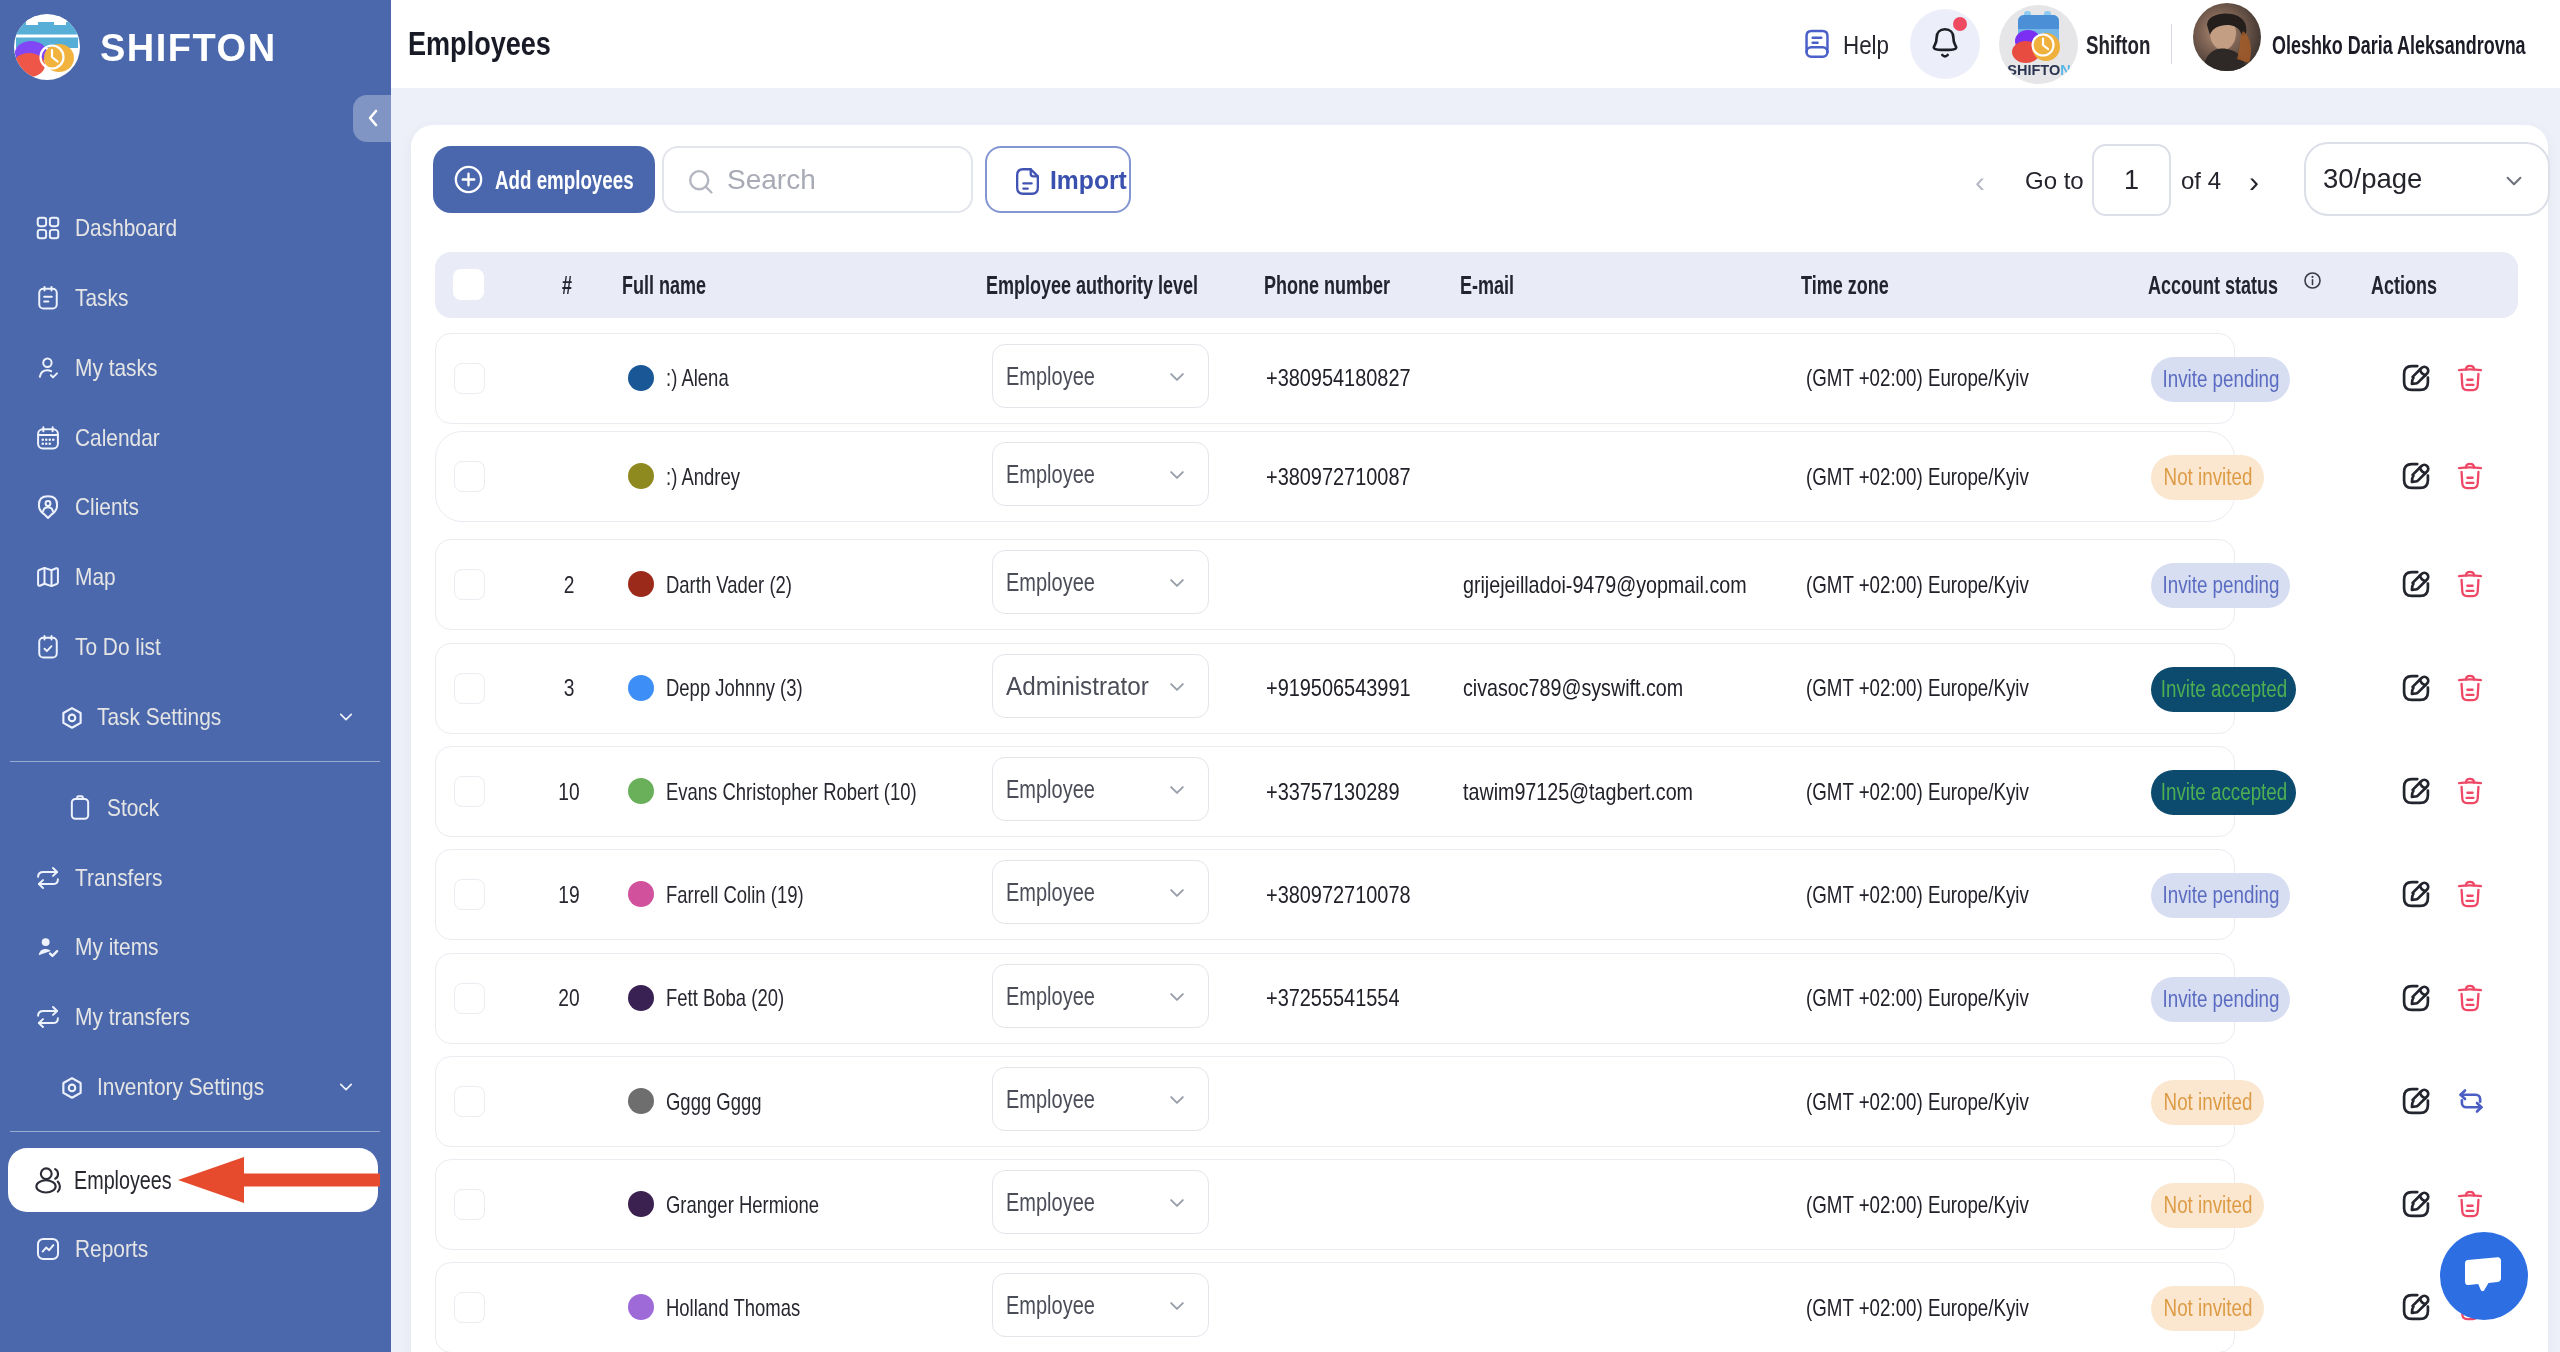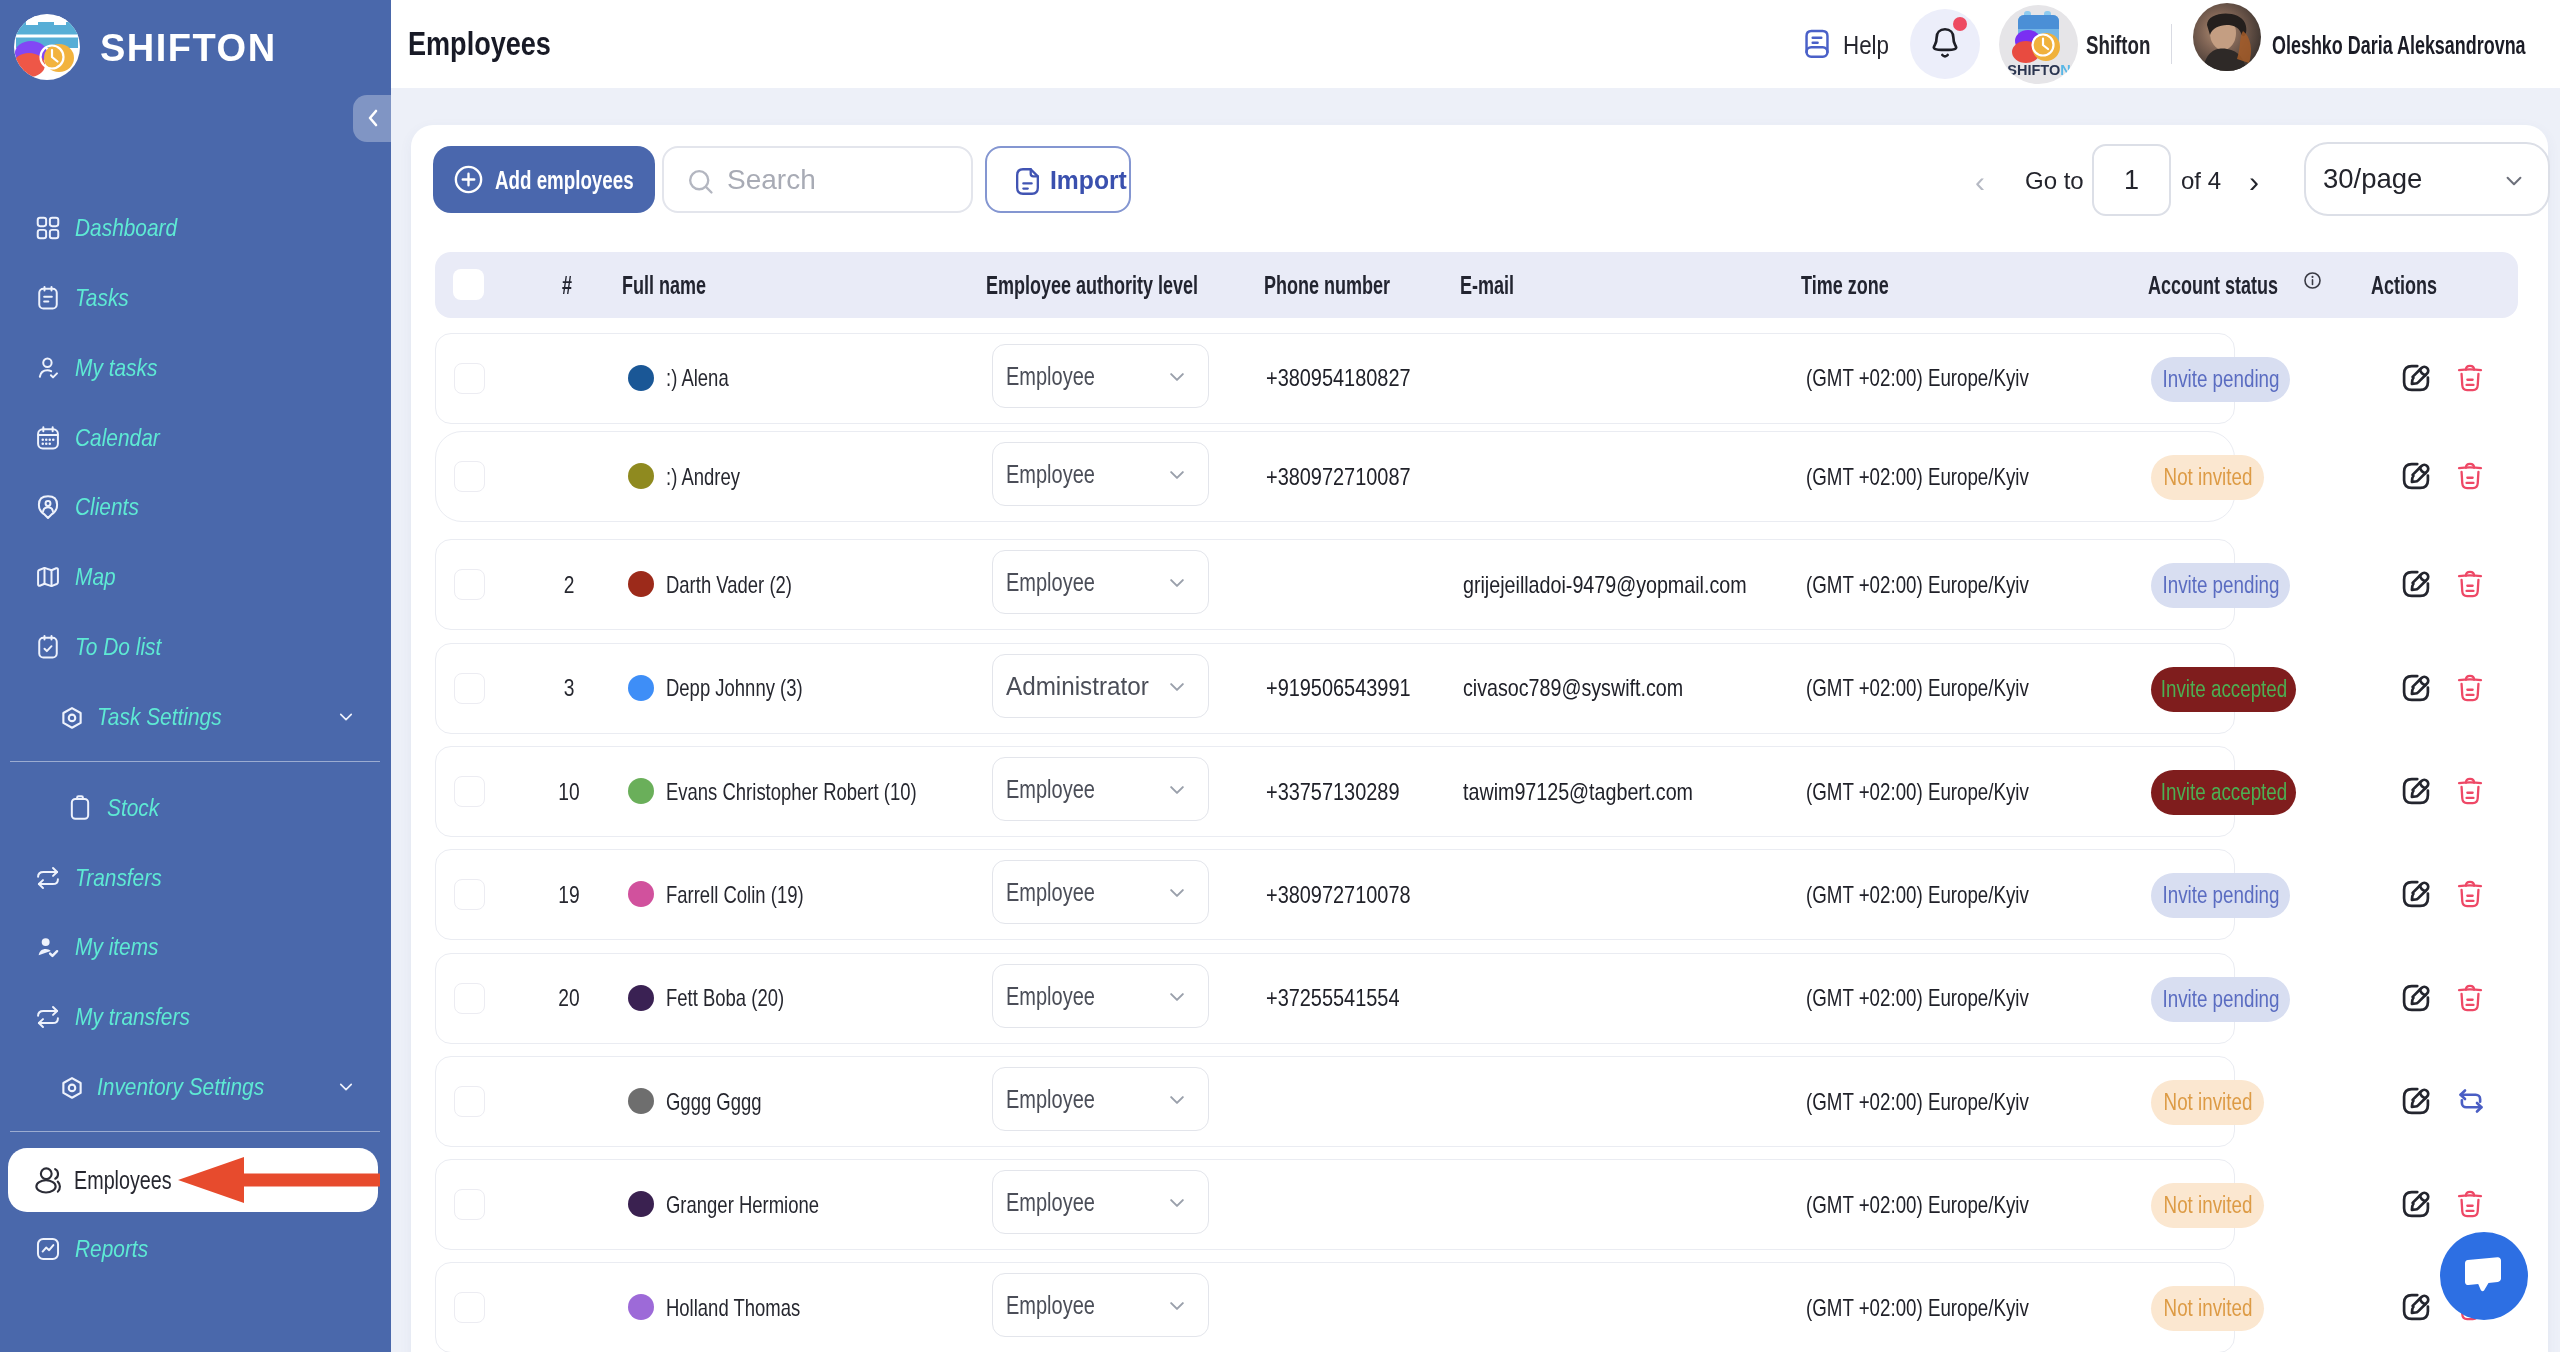--- a/index.html
+++ b/index.html
@@ -5,21 +5,21 @@
 * { margin:0; padding:0; box-sizing:border-box; }
 html,body { width:2560px; height:1352px; overflow:hidden; }
 body { font-family:"Liberation Sans", sans-serif; background:#edf0f8; position:relative; }
 
 
 #sidebar { position:absolute; left:0; top:0; width:391px; height:1352px; background:#4a68ab; z-index:5; }
 #sidebar .logo { position:absolute; left:14px; top:14px; }
 #sidebar .brand { position:absolute; left:100px; top:27px; color:#fff; font-size:38px; font-weight:bold; letter-spacing:1.5px; }
 #collapse { position:absolute; right:0; top:95px; width:38px; height:47px; background:rgba(255,255,255,.3); border-radius:14px 0 0 14px; }
 #collapse svg { position:absolute; left:12px; top:12px; }
-.nav-item { position:absolute; left:0; width:317px; height:70px; color:#5eead4;font-style:italic; }
+.nav-item { position:absolute; left:0; width:317px; height:70px; color:#e5e5e5; }
 .nav-item .nico { position:absolute; left:34px; top:21px; }
 .nav-item .nlbl { position:absolute; left:75px; top:50%; transform:translateY(-50%) scaleX(.87); transform-origin:left center; font-size:24px; white-space:nowrap; }
 .nav-sub .nico { left:57px; }
 .nav-sub .nlbl { left:97px; }
 .nav-sub .chev { position:absolute; left:336px; top:26px; }
 .sep { position:absolute; left:10px; width:370px; height:1px; background:rgba(255,255,255,.45); }
 #active-pill { position:absolute; left:8px; top:1148px; width:370px; height:64px; background:#fff; border-radius:19px; z-index:2; }
 #active-pill .nico { position:absolute; left:26px; top:17px; }
 #active-pill .nlbl { position:absolute; left:66px; top:50%; transform:translateY(-50%) scaleX(.79); transform-origin:left center; font-size:25px; color:#26272f; white-space:nowrap; }
 #arrow { position:absolute; left:178px; top:1155px; z-index:3; }
@@ -74,21 +74,21 @@
 .phone { position:absolute; left:830px; top:50%; transform:translateY(-50%) scaleX(.83); transform-origin:left center; font-size:24px; color:#202129; white-space:nowrap; }
 .mail { position:absolute; left:1027px; top:50%; transform:translateY(-50%) scaleX(.82); transform-origin:left center; font-size:24px; color:#202129; white-space:nowrap; }
 .tz { position:absolute; left:1370px; top:50%; transform:translateY(-50%) scaleX(.78); transform-origin:left center; font-size:24px; color:#202129; white-space:nowrap; }
 .badge { position:absolute; left:1715px; top:23px; height:45px; line-height:45px; border-radius:23px; font-size:23.5px; white-space:nowrap; }
 .badge .bt { position:absolute; left:50%; top:0; transform:translateX(-50%) scaleX(.8); white-space:nowrap; }
 .b-pend { width:139px; }
 .b-notinv { width:113px; }
 .b-acc { width:145px; }
 .b-pend { background:#d8def1; color:#5a6cc1; }
 .b-notinv { background:#fbe7d0; color:#dd9b45; }
-.b-acc { background:#7f1d1d; color:#4daf52; }
+.b-acc { background:#0c4a6e; color:#4daf52; }
 .act1 { position:absolute; left:1963px; top:27px; }
 .act2 { position:absolute; left:2020px; top:29px; }
 
 #fab { position:absolute; left:2440px; top:1232px; width:88px; height:88px; border-radius:50%; background:#2d6fe3; z-index:6; }
 #fab svg { position:absolute; left:21px; top:23px; }
 </style>
 </head>
 <body>
 
 <div id="header">

